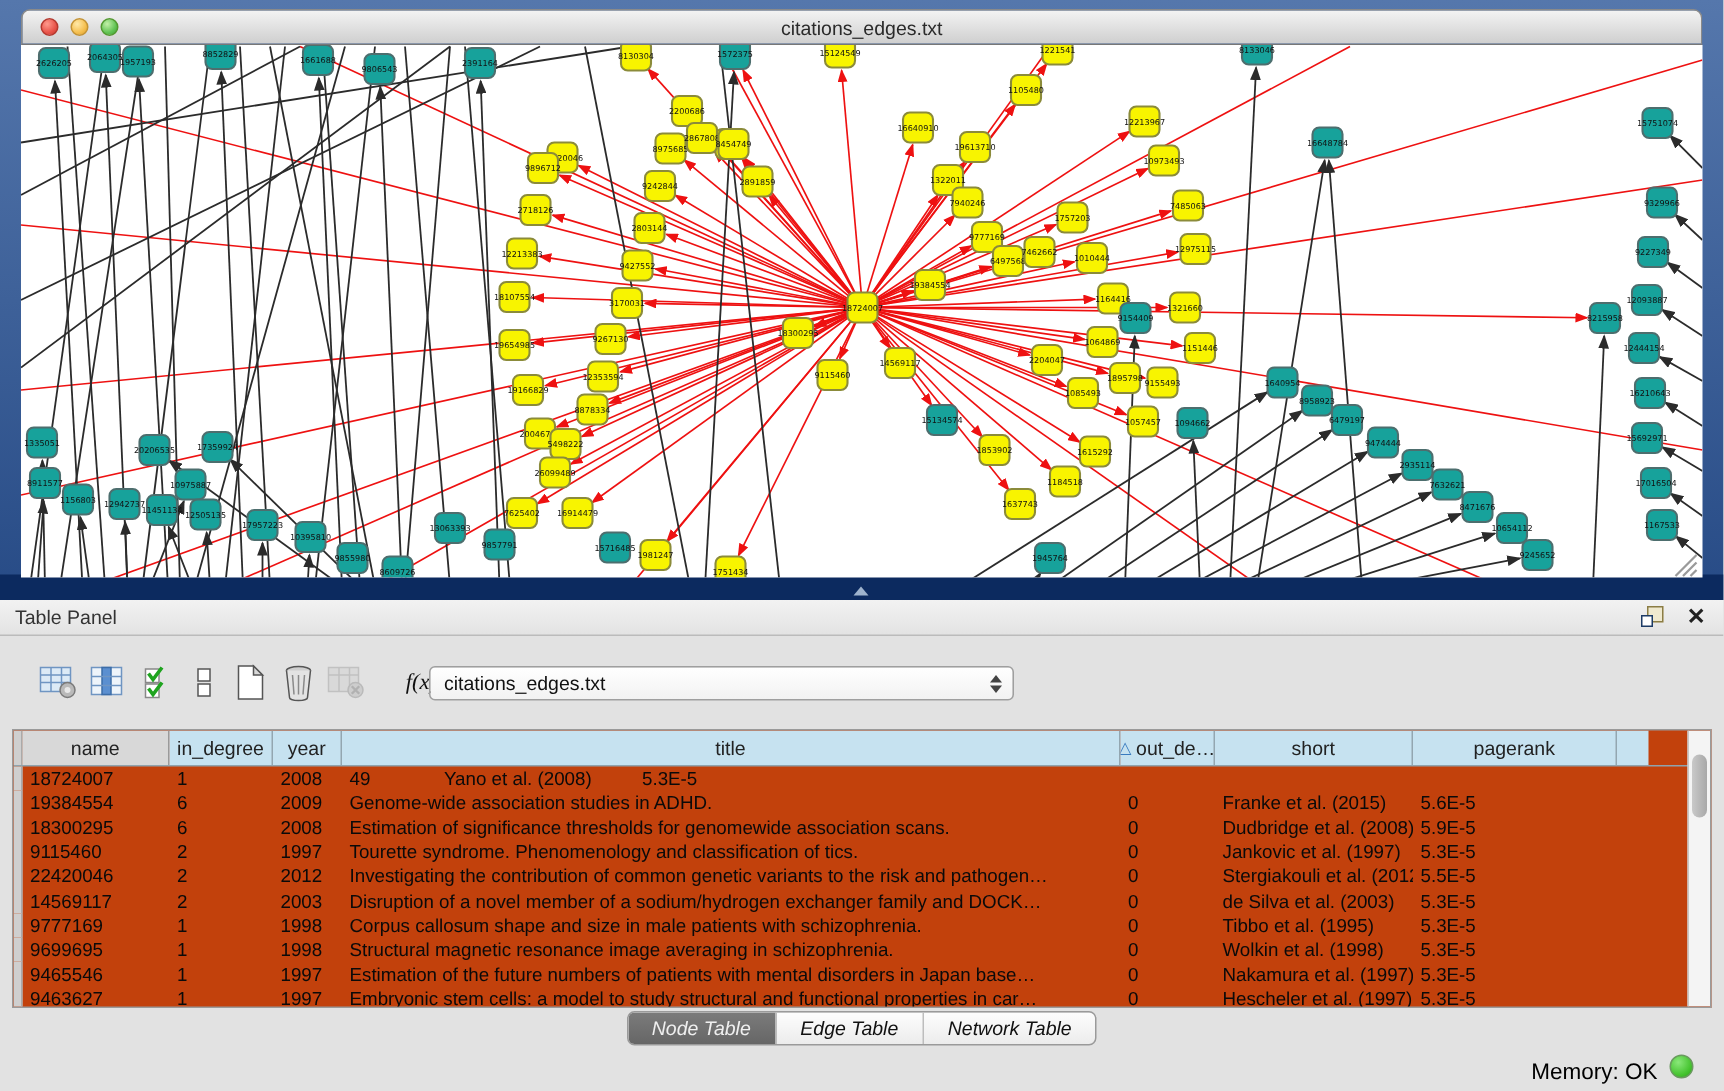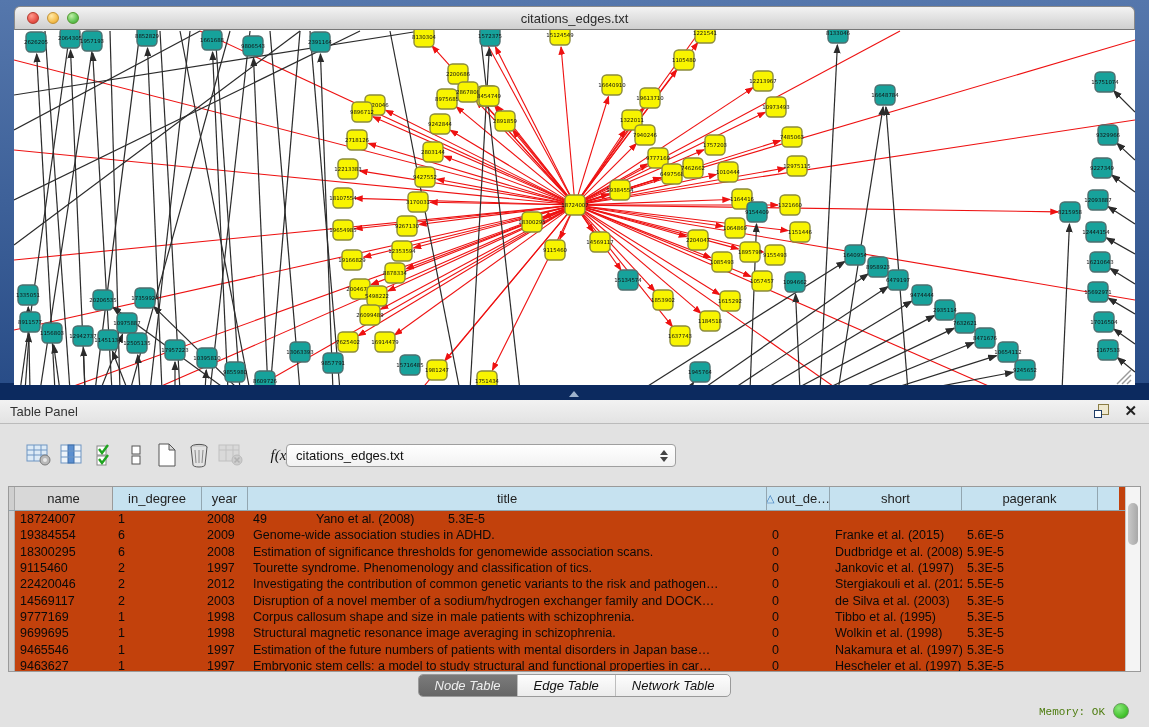--- a/index.html
+++ b/index.html
@@ -37,34 +37,34 @@
   .combo .dn{width:0;height:0;border-left:4px solid transparent;border-right:4px solid transparent;border-top:5px solid #444;}
   
   .tablebox{position:absolute;left:8px;top:486px;width:1133px;height:186px;background:#c2410c;border:1px solid #9a9a9a;box-sizing:border-box;overflow:hidden;}
   .thead{display:flex;height:23px;border-bottom:1px solid #8fa3ad;}
   .th{background:#c6e2f0;border-right:1px solid #93a6b0;box-sizing:border-box;font-size:13px;color:#222;
      display:flex;align-items:center;justify-content:center;overflow:hidden;white-space:nowrap;}
   .th.gray{background:#d8d8d8;border-right:1px solid #9a9a9a;}
   .rowstrip{width:6px;background:#cfcfcf;border-right:1px solid #aaa;box-sizing:border-box;}
   .tr{display:flex;height:16.3px;align-items:center;}
   .td{font-size:12.5px;color:#0a0a0a;padding-left:5px;box-sizing:border-box;overflow:hidden;white-space:nowrap;}
-  .c-name{width:98px;}.c-ind{width:89px;}.c-year{width:46px;}.c-title{width:519px;}
+  .c-name{width:98px;}.c-ind{width:69px;}.c-year{width:46px;}.c-title{width:519px;}
   .c-out{width:63px;}.c-short{width:132px;}.c-pr{width:136px;justify-content:center;}.c-fill{width:21px;border-right:none;}
   .sorttri{color:#3a7bbf;font-size:11px;margin-right:3px;}
   .vscroll{position:absolute;right:0;top:0;width:15px;height:100%;background:#f4f4f4;border-left:1px solid #c8c8c8;box-sizing:border-box;}
   .vthumb{position:absolute;left:2px;top:16px;width:10px;height:42px;background:linear-gradient(90deg,#c9c9c9,#a8a8a8);border-radius:5px;}
   
   .tabbar{position:absolute;left:0;top:674px;width:1149px;height:24px;display:flex;justify-content:center;}
   .seg{display:flex;height:21px;border:1px solid #9a9a9a;border-radius:5px;overflow:hidden;background:linear-gradient(#fdfdfd,#ececec);font-style:italic;}
   .seg .tab{padding:0 16px;font-size:13px;color:#111;display:flex;align-items:center;border-right:1px solid #bdbdbd;}
   .seg .tab:last-child{border-right:none;}
   .seg .tab.sel{background:linear-gradient(#7b7b7b,#666);color:#efefef;}
   
   .statusbar{position:absolute;left:0;top:698px;width:1149px;height:29px;}
-  .mem-label{position:absolute;right:44px;top:8px;font-size:11px;color:#4d7c0f;font-family:Liberation Mono, monospace;}
+  .mem-label{position:absolute;right:44px;top:8px;font-size:15px;color:#000000;}
   .mem-dot{position:absolute;right:20px;top:5px;width:16px;height:16px;border-radius:50%;
     background:radial-gradient(circle at 35% 30%,#8ae87a,#44c32e 65%,#2f9e1f);border:1px solid #6a9a5f;box-sizing:border-box;}
 </style>
 </head>
 <body>
 
 <div class="top-area">
   <div class="win-bottom-bar"></div>
   <div class="titlebar">
     <div class="traffic t-red"></div>

